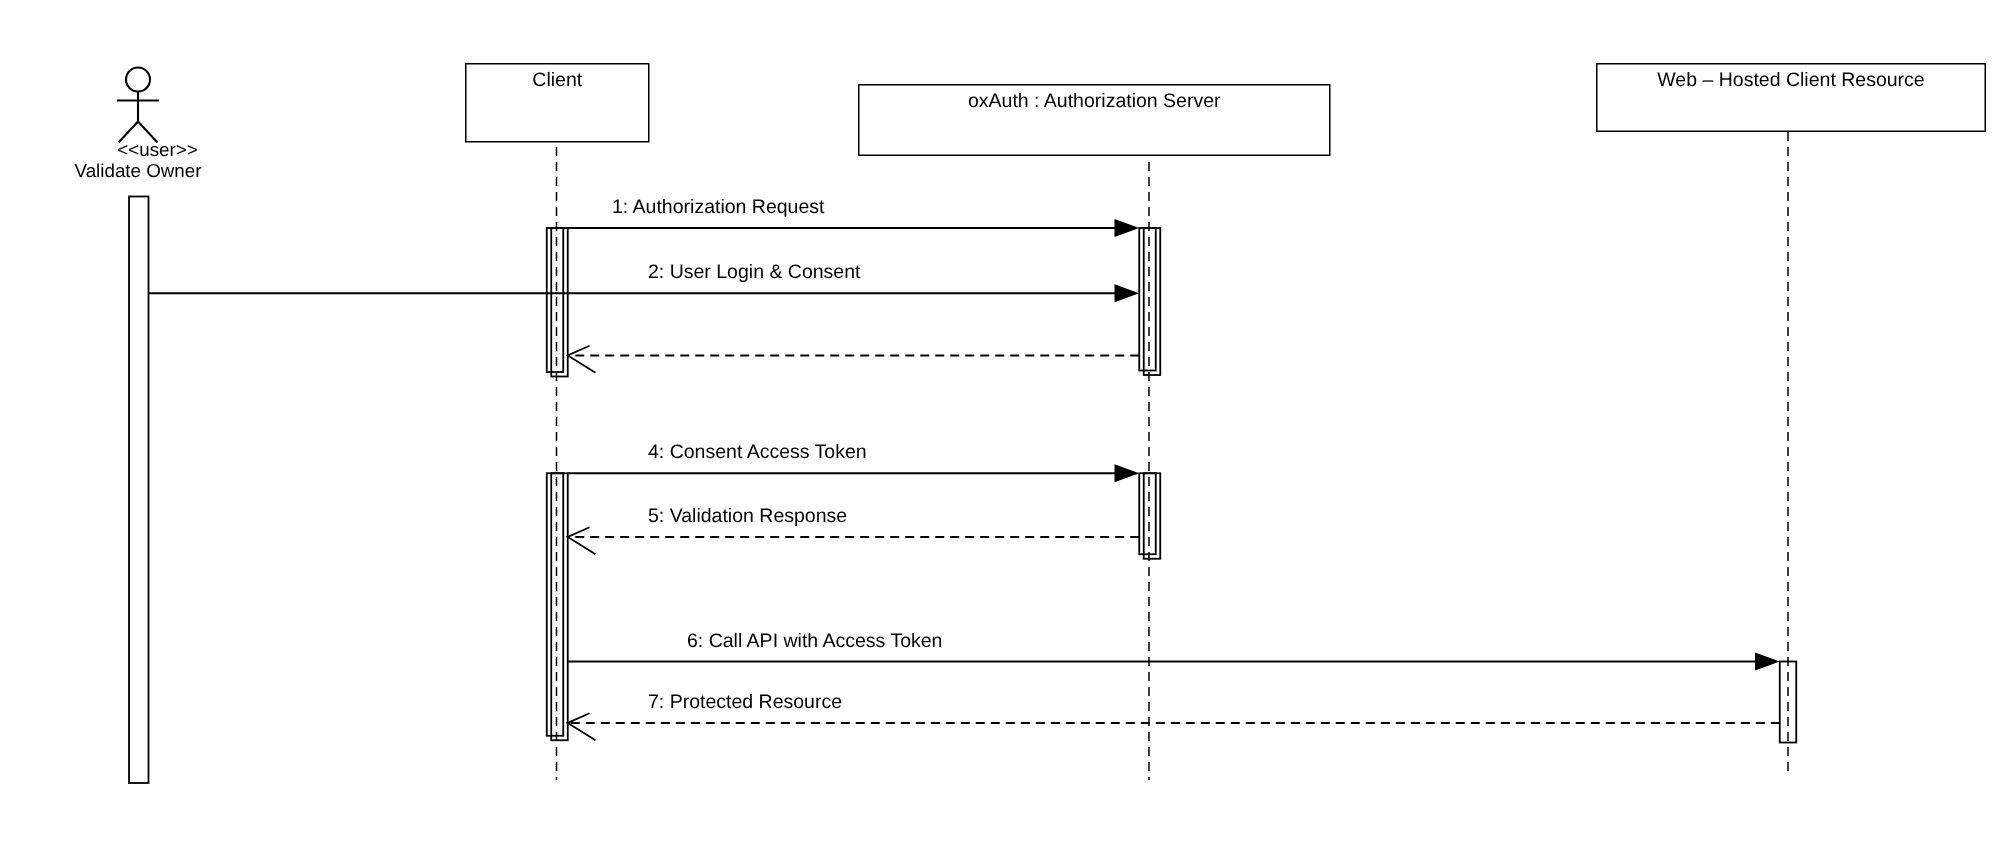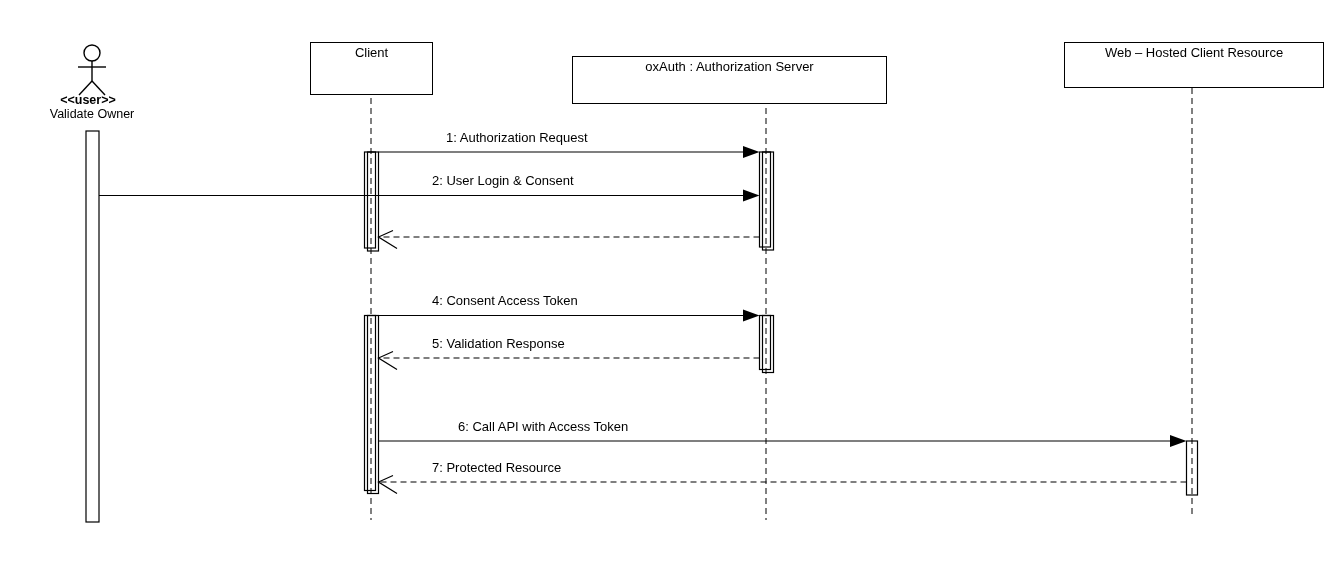--- a/index.html
+++ b/index.html
@@ -91,33 +91,33 @@
       <polygon points="1186.5,441 1170,435 1170,447"></polygon>
     </g>
 
     <g stroke="#000" stroke-width="1.2" fill="none">
       <polyline points="393,230.5 378.5,237 397,248.5"></polyline>
       <polyline points="393,351.5 378.5,358 397,369.5"></polyline>
       <polyline points="393,475.5 378.5,482 397,493.5"></polyline>
     </g>
   </svg>
 
-  <div class="actor-label" style="left:28px;top:93px;width:120px;font-weight:bold;">&lt;&lt;user&gt;&gt;</div>
+  <div class="actor-label" style="left:45px;top:93px;width:120px;">&lt;&lt;user&gt;&gt;</div>
   <div class="actor-label" style="left:32px;top:107px;width:120px;">Validate Owner</div>
 
   <div class="pbox" style="left:310px;top:42px;width:123px;height:53px;">
     <span>Client</span>
   </div>
   <div class="pbox" style="left:572px;top:42px;width:315px;height:48px;margin-top:14px;">
     <span>oxAuth : Authorization Server</span>
   </div>
   <div class="pbox" style="left:1064px;top:42px;width:260px;height:46px;">
     <span>Web – Hosted Client Resource</span>
   </div>
 
-  <div class="msg-label" style="left:446px;top:130px;">1: Authorization Request</div>
+  <div class="msg-label" style="left:408px;top:130px;">1: Authorization Request</div>
   <div class="msg-label" style="left:432px;top:173px;">2: User Login &amp; Consent</div>
   <div class="msg-label" style="left:432px;top:293px;">4: Consent Access Token</div>
   <div class="msg-label" style="left:432px;top:336px;">5: Validation Response</div>
   <div class="msg-label" style="left:432px;top:419px;margin-left:26px;">6: Call API with Access Token</div>
   <div class="msg-label" style="left:432px;top:460px;text-align:center;">7: Protected Resource</div>
 
 </div>
 
 </body></html>

